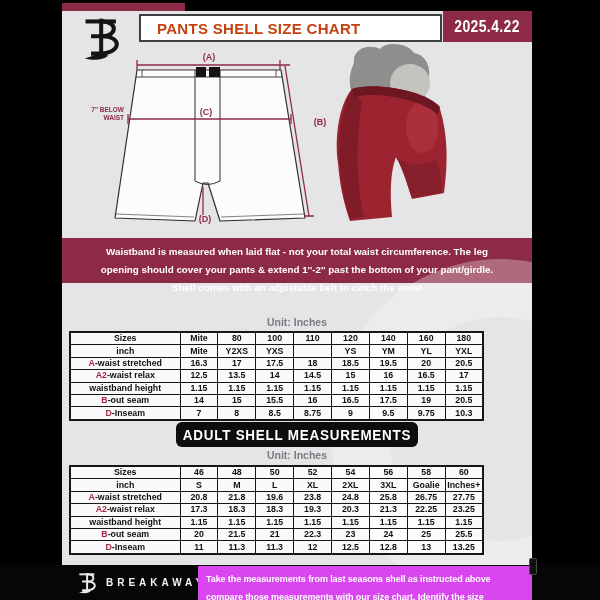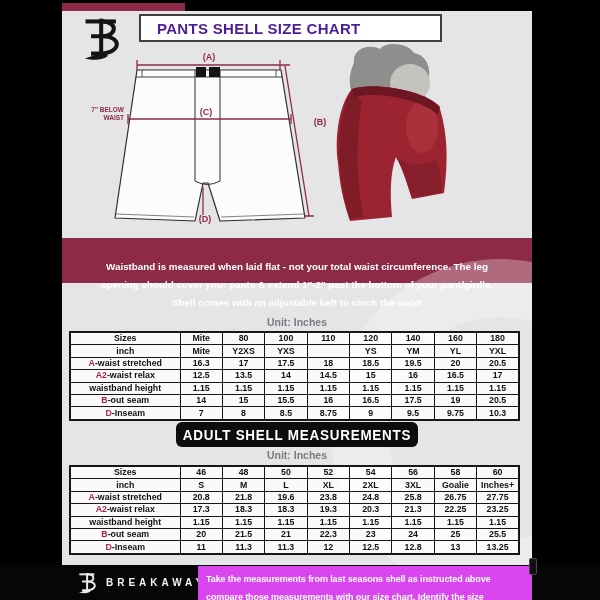--- a/index.html
+++ b/index.html
@@ -11,50 +11,50 @@
   
   .accent{left:62px;top:3px;width:123px;height:8px;background:#8D2B46;}
 
   
   .doc{left:62px;top:11px;width:470px;height:554px;background:#E5E4E6;overflow:hidden;}
 
   
   .logo-b{left:20px;top:4px;width:42px;height:46px;color:#141414;}
   .title-box{left:77px;top:3px;width:303px;height:28px;background:#fff;border:2px solid #3f3f3f;
              box-sizing:border-box;display:flex;align-items:center;}
-  .title-box span{padding-left:16px;font-size:15px;font-weight:700;color:#4c1d95;letter-spacing:.3px;}
+  .title-box span{padding-left:16px;font-size:15px;font-weight:700;color:#c2410c;letter-spacing:.3px;}
   .date-box{left:381px;top:0;width:89px;height:31px;background:#8D2B46;display:flex;align-items:center;justify-content:center;}
   .date-box span{color:#fff;font-size:17px;font-weight:700;transform:scaleX(.82);letter-spacing:.5px;}
 
   
   .diagram{left:8px;top:37px;width:280px;height:188px;}
   .mlabel{color:#8D2B46;font-size:9px;font-weight:700;width:18px;text-align:center;}
   .waist-note{left:18px;top:95px;width:44px;text-align:right;color:#8D2B46;font-size:6.5px;
               font-weight:700;line-height:8px;white-space:pre-line;}
   .photo{left:272px;top:32px;width:130px;height:192px;}
   .caption{left:385px;top:60px;width:84px;color:#8D2B46;font-size:7.3px;font-weight:700;
            line-height:9px;white-space:pre-line;}
 
   
   .notice{left:0;top:227px;width:470px;height:45px;background:#8D2B46;box-sizing:border-box;
-          padding-top:18px;text-align:center;}
+          padding-top:3px;text-align:center;}
   .notice span{color:#fff;font-size:9.8px;font-weight:700;line-height:13.2px;white-space:pre-line;}
 
   
   .hbox{width:242px;height:25px;left:114px;background:#0d0d0d;border-radius:6px;
         display:flex;align-items:center;justify-content:center;}
   .hbox span{color:#fff;font-size:14px;font-weight:700;letter-spacing:.8px;transform:scaleX(.96);white-space:nowrap;}
   .unit{left:0;width:470px;text-align:center;color:#7b7c80;font-size:10.5px;font-weight:600;}
 
   
   .wm{left:268px;top:248px;width:340px;height:340px;border:58px solid rgba(255,255,255,.30);
       border-radius:50%;box-sizing:border-box;}
 
   
-  table.meas{position:absolute;left:7px;width:451px;border-collapse:collapse;table-layout:fixed;
+  table.meas{position:absolute;left:7px;width:415px;border-collapse:collapse;table-layout:fixed;
              border:2px solid #161616;}
   table.meas td{border:1px solid #161616;border-top-width:1.5px;border-bottom-width:1.5px;
                 height:11.4px;padding:0;text-align:center;vertical-align:middle;
                 font-size:8.8px;font-weight:600;color:#101010;background:rgba(255,255,255,.82);line-height:1;}
   table.meas td.lbl{font-weight:700;}
   table.meas td.b{font-weight:700;}
   .pfx{color:#A22844;font-weight:700;}
 
   
   .footer{left:0;top:565px;width:600px;height:35px;background:#060606;}
@@ -83,20 +83,23 @@
         <path d="M21,23 C43,23 43,42 17,42 H9"></path>
         <path d="M20,4 V42"></path>
       </g>
       <path d="M2,47 C12,50 22,49 28,44 L17,42 C10,45 5,46 2,47 Z" fill="currentColor"></path>
     </svg>
 
     <div class="abs title-box">
       <span>PANTS SHELL SIZE CHART</span>
     </div>
 
+    <div class="abs date-box">
+      <span>2025.4.22</span>
+    </div>
 
     <svg class="abs diagram" viewBox="0 0 280 188">
 
       <path d="M67,22 L211,22 L235,170 L150,173 L138,135 L133,135 L125,173 L45,170 Z" fill="#fcfcfd" stroke="#2e2e2e" stroke-width="1.2" stroke-linejoin="round"></path>
       <path d="M66,29 L212,29" stroke="#2e2e2e" stroke-width="0.9" fill="none"></path>
       <path d="M72,22 V29 M206,22 V29" stroke="#2e2e2e" stroke-width="0.8" fill="none"></path>
       <path d="M125,22 V133 M150,22 V133" stroke="#2e2e2e" stroke-width="1" fill="none"></path>
       <path d="M125,133 Q137,140 150,133" stroke="#2e2e2e" stroke-width="1" fill="none"></path>
       <path d="M46,166 L124,169 M151,169 L234,166" stroke="#2e2e2e" stroke-width="0.7" fill="none" opacity="0.85"></path>
 

